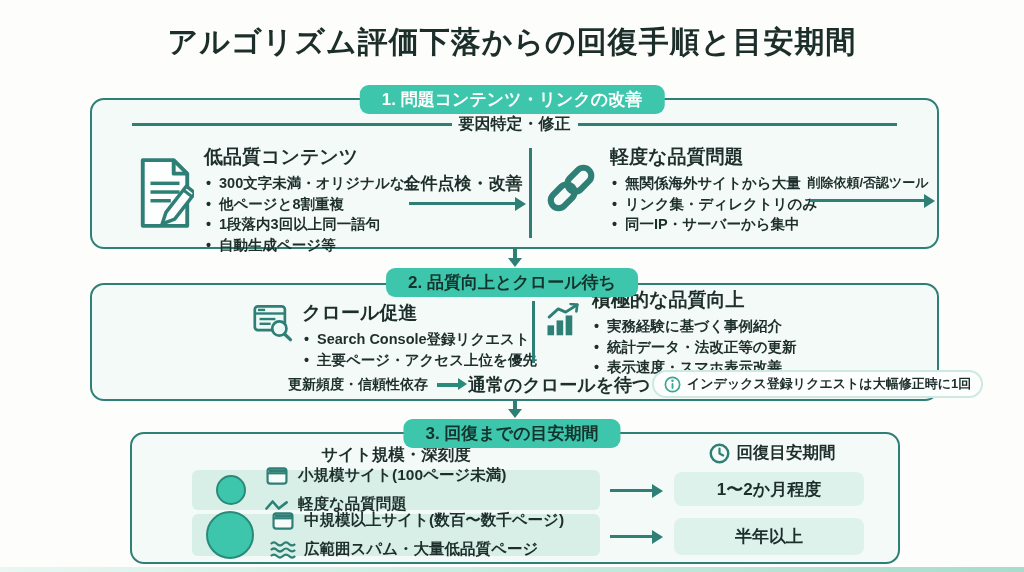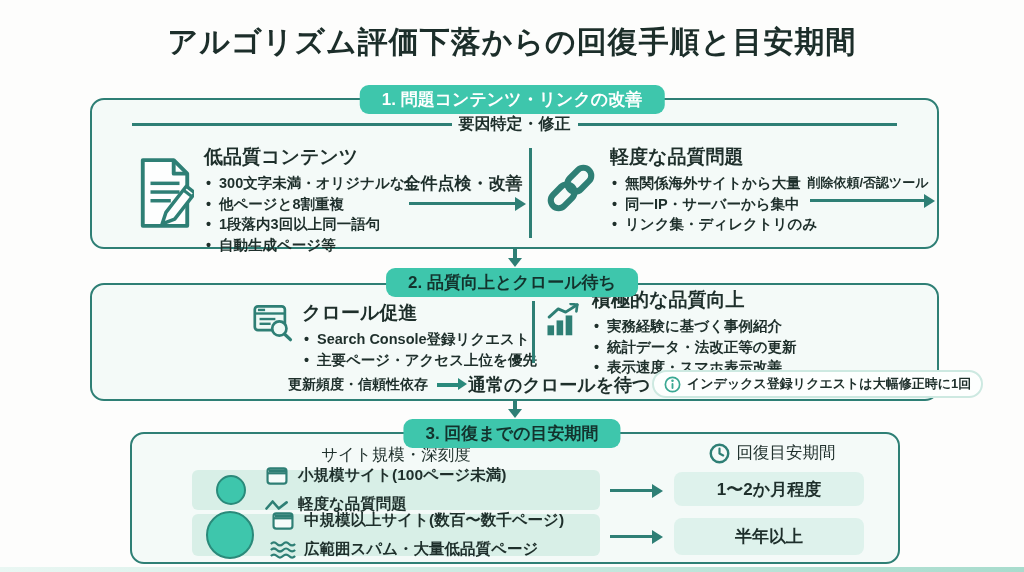--- a/index.html
+++ b/index.html
@@ -50,21 +50,21 @@
   .footer-line .flabel{font-size:14px;font-weight:800;white-space:nowrap;}
   .footer-line .fresult{font-size:18px;font-weight:800;white-space:nowrap;}
   .mini-arrow{position:relative;width:22px;height:3.5px;background:#2a8a7c;}
   .mini-arrow::after{content:"";position:absolute;right:-8px;top:-4.8px;
       border-left:9px solid #2a8a7c;border-top:6px solid transparent;border-bottom:6px solid transparent;}
 
   .info-pill{position:absolute;display:inline-flex;align-items:center;gap:6px;
       background:#fdfffe;border:2px solid #cde9e1;border-radius:14px;height:24px;
       padding:0 10px;font-size:13px;font-weight:800;white-space:nowrap;}
 
-  .col-head{position:absolute;font-size:16.5px;font-weight:400;text-align:center;}
+  .col-head{position:absolute;font-size:16.5px;font-weight:700;text-align:center;}
   .col-head.right{display:flex;align-items:center;justify-content:center;gap:7px;}
 
   .strip{position:absolute;left:60px;width:408px;background:#d8efe7;border-radius:6px;
          display:flex;align-items:center;}
   .circle{border-radius:50%;background:#3ec6ac;border:2.5px solid #2a8a7a;flex:0 0 auto;}
   .c-small{width:26px;height:26px;margin-left:24px;}
   .c-large{width:44px;height:44px;margin-left:14px;}
   .strip .lines{margin-left:18px;display:flex;flex-direction:column;gap:8px;justify-content:center;}
   .strip .lrow{display:flex;align-items:center;gap:8px;font-size:15.5px;font-weight:800;white-space:nowrap;}
   .strip .lrow .ic{width:26px;display:flex;justify-content:center;flex:0 0 auto;}
@@ -122,22 +122,22 @@
         <g fill="none" stroke="#2e7f75" stroke-width="7" transform="rotate(-45 32 32)">
           <rect x="3" y="23" width="31" height="18" rx="9"></rect>
           <rect x="30" y="23" width="31" height="18" rx="9"></rect>
         </g>
       </svg>
     </span>
     <div class="tblock" style="left:518px;top:44px;">
       <div class="heading">軽度な品質問題</div>
       <ul class="bullets">
         <li>無関係海外サイトから大量</li>
+        <li>リンク集・ディレクトリのみ</li>
         <li>同一IP・サーバーから集中</li>
-        <li>リンク集・ディレクトリのみ</li>
       </ul>
     </div>
     <div class="arrow-block" style="left:712px;top:74px;width:128px;">
       <div class="albl" style="font-size:13px;">削除依頼/否認ツール</div>
       <div class="h-arrow" style="width:116px;"></div>
     </div>
   </div>
 
   <div class="v-arrow" style="left:513px;top:247px;height:12px;"></div>
 

